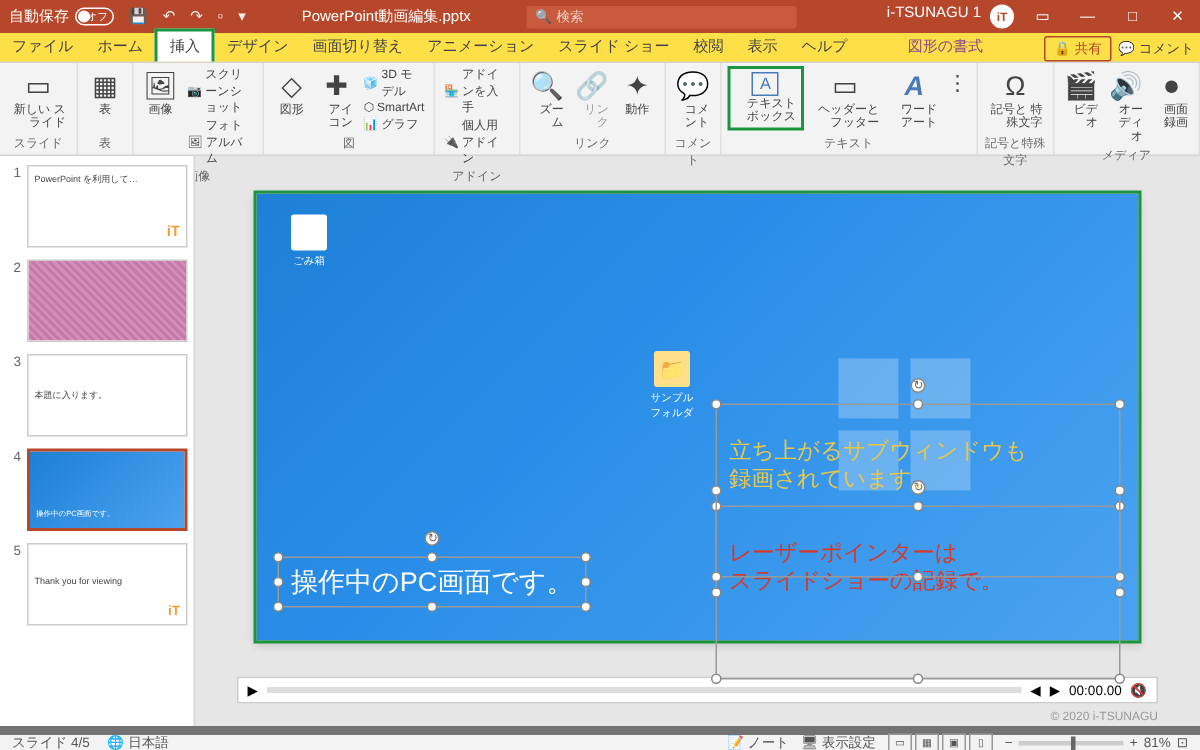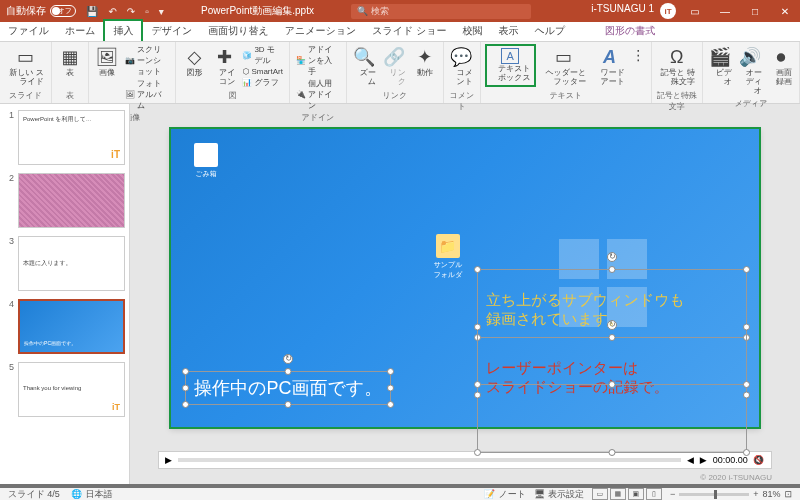--- a/index.html
+++ b/index.html
@@ -9,21 +9,21 @@
 .toggle{width:26px;height:12px;border:1px solid #fff;border-radius:6px;position:relative}
 .toggle::after{content:"";position:absolute;left:1px;top:1px;width:8px;height:8px;background:#fff;border-radius:50%}
 .qat{display:flex;gap:10px;margin-left:10px;align-items:center}
 .qat span{opacity:.9}
 .doctitle{flex:1;text-align:center;font-size:10px}
 .searchbox{width:180px;height:15px;background:#c85a3e;border-radius:2px;display:flex;align-items:center;padding:0 6px;color:#f0d0c8;font-size:9px;margin-right:60px}
 .usr{display:flex;align-items:flex-start;gap:6px;margin-right:4px}
 .avatar{width:16px;height:16px;border-radius:50%;background:#fff;display:flex;align-items:center;justify-content:center;color:#b7472a;font-weight:bold;font-size:8px}
 .winbtns{display:flex}
 .winbtns div{width:30px;height:22px;display:flex;align-items:center;justify-content:center;font-size:10px}
-.tabs{height:20px;background:#ffffff;border-bottom:1px solid #d4d4d4;display:flex;align-items:end;font-size:10px;position:relative}
+.tabs{height:20px;background:#fde047;border-bottom:1px solid #d4d4d4;display:flex;align-items:end;font-size:10px;position:relative}
 .tab{padding:3px 8px;color:#444;cursor:pointer}
 .tab.active{border:2px solid #1a9641;border-bottom:none;background:#fff;font-weight:500}
 .contextlbl{color:#8a4a8a;margin-left:24px}
 .rightctrl{position:absolute;right:4px;display:flex;gap:4px;align-items:center}
 .sharebtn{border:1px solid #b7472a;padding:1px 6px;color:#b7472a;font-size:9px;border-radius:2px}
 .commentbtn{color:#444;font-size:9px}
 .ribbon{height:62px;background:#f3f3f3;border-bottom:1px solid #d4d4d4;display:flex;font-size:8px;color:#444}
 .group{border-right:1px solid #e0e0e0;padding:2px 4px;display:flex;flex-direction:column;justify-content:space-between}
 .group .items{display:flex;gap:2px;align-items:flex-start;flex:1}
 .group .lbl{text-align:center;color:#666;font-size:8px;padding-top:1px}
@@ -53,21 +53,21 @@
 .txtbox.sel{border:1px solid #999}
 .handle{position:absolute;width:7px;height:7px;background:#fff;border:1px solid #888;border-radius:50%}
 .rot{position:absolute;width:10px;height:10px;border:1px solid #888;border-radius:50%;background:#fff;left:50%;top:-18px;transform:translateX(-50%)}
 .rot::after{content:"↻";font-size:8px;position:absolute;left:1px;top:-1px;color:#666}
 .txtbox.sel .h1{left:-4px;top:-4px}.txtbox.sel .h2{right:-4px;top:-4px}.txtbox.sel .h3{left:-4px;bottom:-4px}.txtbox.sel .h4{right:-4px;bottom:-4px}
 .txtbox.sel .h5{left:50%;top:-4px;transform:translateX(-50%)}.txtbox.sel .h6{left:50%;bottom:-4px;transform:translateX(-50%)}
 .txtbox.sel .h7{left:-4px;top:50%;transform:translateY(-50%)}.txtbox.sel .h8{right:-4px;top:50%;transform:translateY(-50%)}
 .playbar{height:18px;background:#fff;border:1px solid #ccc;margin:0 28px 4px;display:flex;align-items:center;font-size:9px;gap:6px;padding:0 6px}
 .playbar .track{flex:1;height:4px;background:#ddd}
 .copyright{text-align:right;font-size:8px;color:#999;margin:0 28px 2px}
-.status{height:16px;background:#f3f3f3;border-top:4px solid #737373;display:flex;align-items:center;font-size:9px;color:#555;padding:0 8px;justify-content:space-between}
+.status{height:16px;background:#f3f3f3;border-top:6px solid #737373;display:flex;align-items:center;font-size:9px;color:#555;padding:0 8px;justify-content:space-between}
 .status .right{display:flex;align-items:center;gap:8px}
 .viewbtns{display:flex;gap:2px}
 .viewbtns span{width:16px;height:12px;border:1px solid #999;font-size:7px;display:flex;align-items:center;justify-content:center}
 .zoom{display:flex;align-items:center;gap:4px}
 .zoomtrack{width:70px;height:3px;background:#ccc;position:relative}
 .zoomtrack::after{content:"";position:absolute;left:35px;top:-3px;width:3px;height:9px;background:#666}
 .t5{font-size:6px;color:#444}
 </style>
 </head>
 <body>
@@ -105,20 +105,24 @@
   <div class="tab">ホーム</div>
   <div class="tab active">挿入</div>
   <div class="tab">デザイン</div>
   <div class="tab">画面切り替え</div>
   <div class="tab">アニメーション</div>
   <div class="tab">スライド ショー</div>
   <div class="tab">校閲</div>
   <div class="tab">表示</div>
   <div class="tab">ヘルプ</div>
   <div class="tab contextlbl">図形の書式</div>
+  <div class="rightctrl">
+    <div class="sharebtn">🔒 <span>共有</span></div>
+    <div class="commentbtn">💬 <span>コメント</span></div>
+  </div>
 </div>
 
 <div class="ribbon">
   <div class="group">
       <div class="items">
     <div class="btn">
           <div class="ico big">▭</div>
           <div class="t">新しい
 スライド</div>
         </div>

